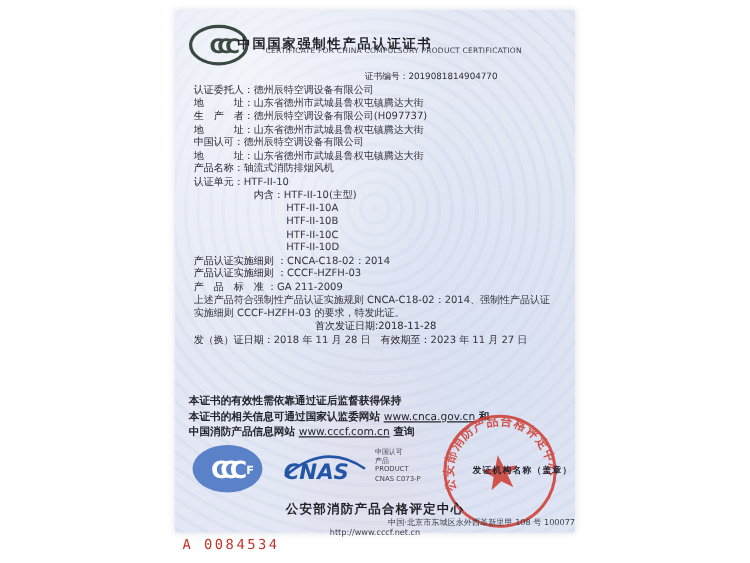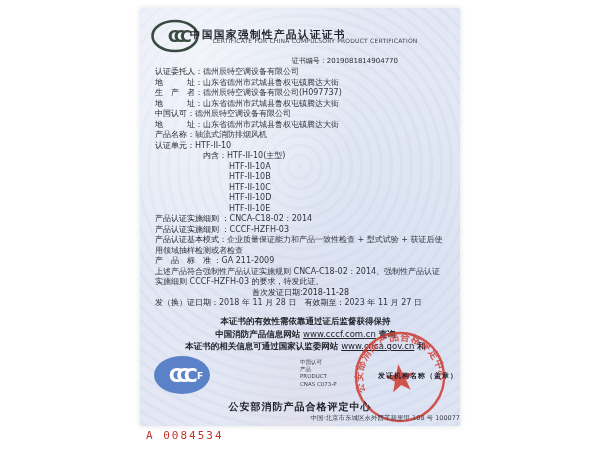--- a/index.html
+++ b/index.html
@@ -22,21 +22,21 @@
   .title{position:absolute;top:20px;left:50px;right:20px;text-align:left;
     font-size:10.5px;font-weight:bold;letter-spacing:1.5px;color:#1f2028;}
   .subtitle{position:absolute;top:29px;left:50px;right:20px;text-align:center;
     font-size:6px;color:#3c3f4a;letter-spacing:.2px;}
   .certno{position:absolute;top:48px;right:62px;font-size:7px;color:#2b2c34;}
   .body{position:absolute;top:59px;left:15px;right:14px;font-size:8px;line-height:10.5px;color:#33343e;}
   .lb{font-weight:normal;color:#1f2028;}
   .row-inner{padding-left:48px;}
   .row-model{padding-left:74px;}
   .row-center{text-align:center;}
-  .validity{position:absolute;top:307px;left:11px;right:0;text-align:center;
+  .validity{position:absolute;top:307px;left:11px;right:0;text-align:left;
     font-size:8.5px;line-height:12.5px;font-weight:bold;color:#23242c;}
   .ulink{text-decoration:underline;font-weight:normal;}
   .cccf-logo{position:absolute;left:12px;top:346px;}
   .cnas-logo{position:absolute;left:84px;top:352px;}
   .cnas-info{position:absolute;left:160px;top:351px;font-size:5.5px;line-height:7.2px;color:#3c3f4a;}
   .stamp{position:absolute;left:212px;top:321px;width:96px;height:96px;opacity:.85;transform:rotate(-8deg);}
   .stamp-label{position:absolute;left:238px;top:363px;font-size:7px;font-weight:bold;
     letter-spacing:1px;white-space:nowrap;color:#23242c;}
   .issuer-name{position:absolute;top:392px;left:0;right:0;text-align:center;
     font-size:10px;font-weight:bold;letter-spacing:1px;color:#1f2028;}
@@ -71,48 +71,52 @@
     <div><span class="lb">中国认可：</span><span>德州辰特空调设备有限公司</span></div>
     <div><span class="lb">地　　　址：</span><span>山东省德州市武城县鲁权屯镇腾达大街</span></div>
     <div><span class="lb">产品名称：</span><span>轴流式消防排烟风机</span></div>
     <div><span class="lb">认证单元：</span><span>HTF-II-10</span></div>
 
     <div class="row-inner"><span class="lb">内含：</span><span>HTF-II-10(主型)</span></div>
     <div class="row-model">HTF-II-10A</div>
     <div class="row-model">HTF-II-10B</div>
     <div class="row-model">HTF-II-10C</div>
     <div class="row-model">HTF-II-10D</div>
-    <div class="row-model">HTF-II-10E</div>
 
     <div><span class="lb">产品认证实施细则 ：</span><span>CNCA-C18-02：2014</span></div>
     <div><span class="lb">产品认证实施细则 ：</span><span>CCCF-HZFH-03</span></div>
-    <div><span class="lb">产品认证基本模式：</span><span>企业质量保证能力和产品一致性检查 + 型式试验 + 获证后使用领域抽样检测或者检查</span></div>
     <div><span class="lb">产　品　标　准 ：</span><span>GA 211-2009</span></div>
 
     <div>上述产品符合强制性产品认证实施规则 CNCA-C18-02：2014、强制性产品认证实施细则 CCCF-HZFH-03 的要求，特发此证。</div>
     <div class="row-center lb">首次发证日期:2018-11-28</div>
     <div>
       <span class="lb">发（换）证日期：</span><span>2018 年 11 月 28 日</span><span class="lb">　有效期至：</span><span>2023 年 11 月 27 日</span>
     </div>
   </div>
 
   <div class="validity">
     <div>本证书的有效性需依靠通过证后监督获得保持</div>
+    <div><span>本证书的相关信息可通过国家认监委网站 </span><span class="ulink">www.cnca.gov.cn</span><span> 和</span></div>
     <div><span>中国消防产品信息网站 </span><span class="ulink">www.cccf.com.cn</span><span> 查询</span></div>
-    <div><span>本证书的相关信息可通过国家认监委网站 </span><span class="ulink">www.cnca.gov.cn</span><span> 和</span></div>
   </div>
 
   <div class="cccf-logo">
     <svg width="60" height="42" viewBox="0 0 60 42">
       <ellipse cx="30" cy="21" rx="28" ry="19" fill="#5b82c8"></ellipse>
       <text x="28" y="28" font-size="19" font-weight="bold" letter-spacing="-6.5" fill="#ffffff" text-anchor="middle" font-family="'DejaVu Sans',sans-serif">CCC</text>
       <text x="45" y="25" font-size="9" font-weight="bold" fill="#ffffff" font-family="'DejaVu Sans',sans-serif">F</text>
     </svg>
   </div>
 
+  <div class="cnas-logo">
+    <svg width="72" height="30" viewBox="0 0 72 30">
+      <path d="M4,21 Q36,-7 68,15" stroke="#2456a8" stroke-width="2" fill="none"></path>
+      <text x="3" y="23" font-size="17" font-weight="bold" font-style="italic" fill="#2456a8" font-family="'DejaVu Sans',sans-serif">CNAS</text>
+    </svg>
+  </div>
 
   <div class="cnas-info">
     <div>中国认可</div>
     <div>产品</div>
     <div>PRODUCT</div>
     <div>CNAS C073-P</div>
   </div>
 
   <div class="stamp">
     <svg width="96" height="96" viewBox="0 0 96 96">
@@ -127,16 +131,17 @@
     </svg>
   </div>
 
   <div class="stamp-label">发证机构名称（盖章）</div>
 
   <div class="issuer-name">公安部消防产品合格评定中心</div>
   <div class="issuer-addr">
     <span>中国·北京市东城区永外西革新里甲 108 号</span>
     <span>100077</span>
   </div>
+  <div class="issuer-web">http://www.cccf.net.cn</div>
 
 </div>
 
 <div class="serial">A 0084534</div>
 
 </body></html>

